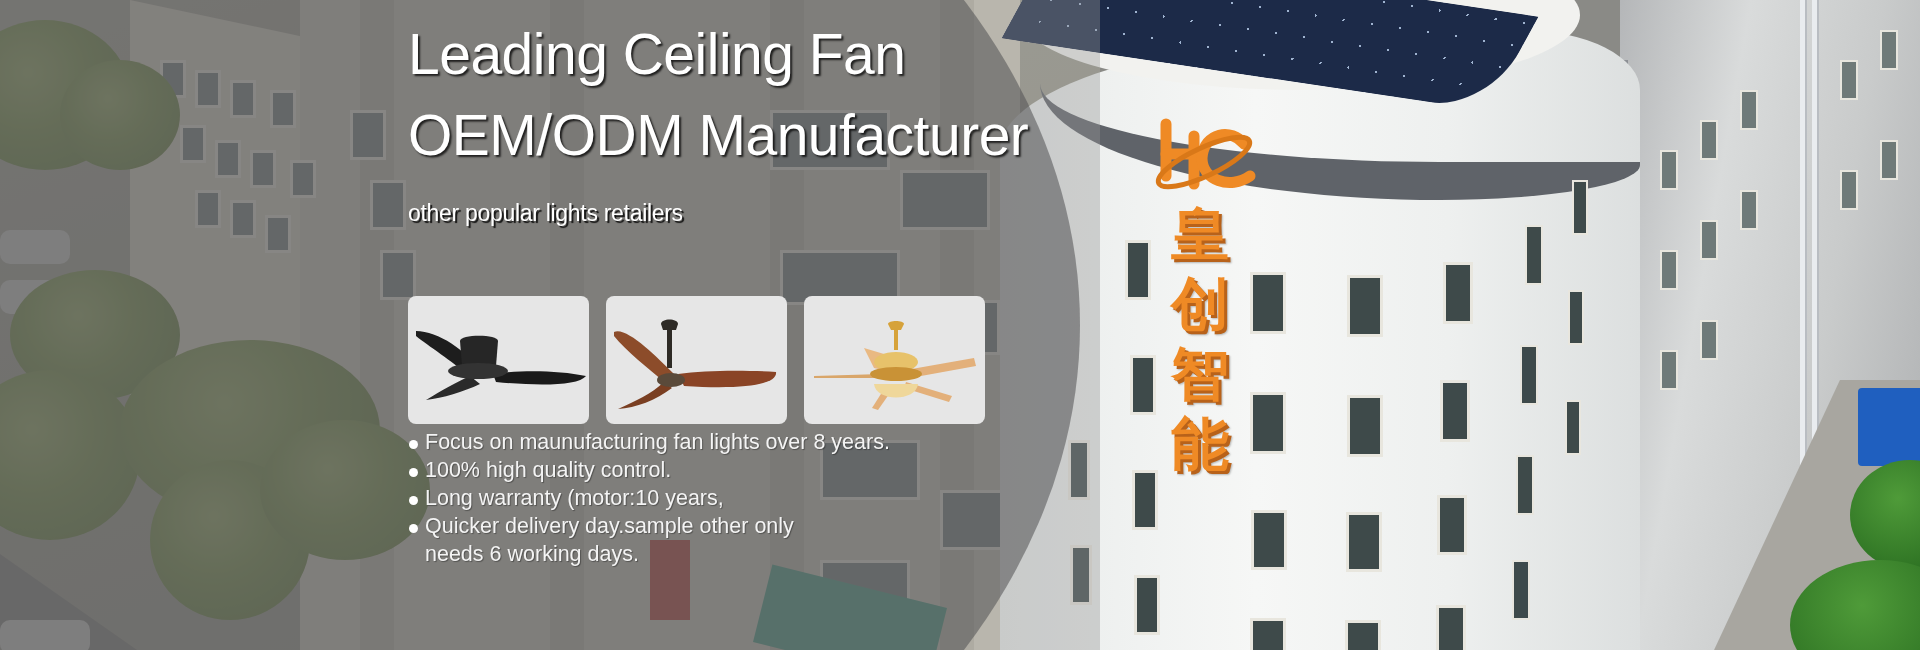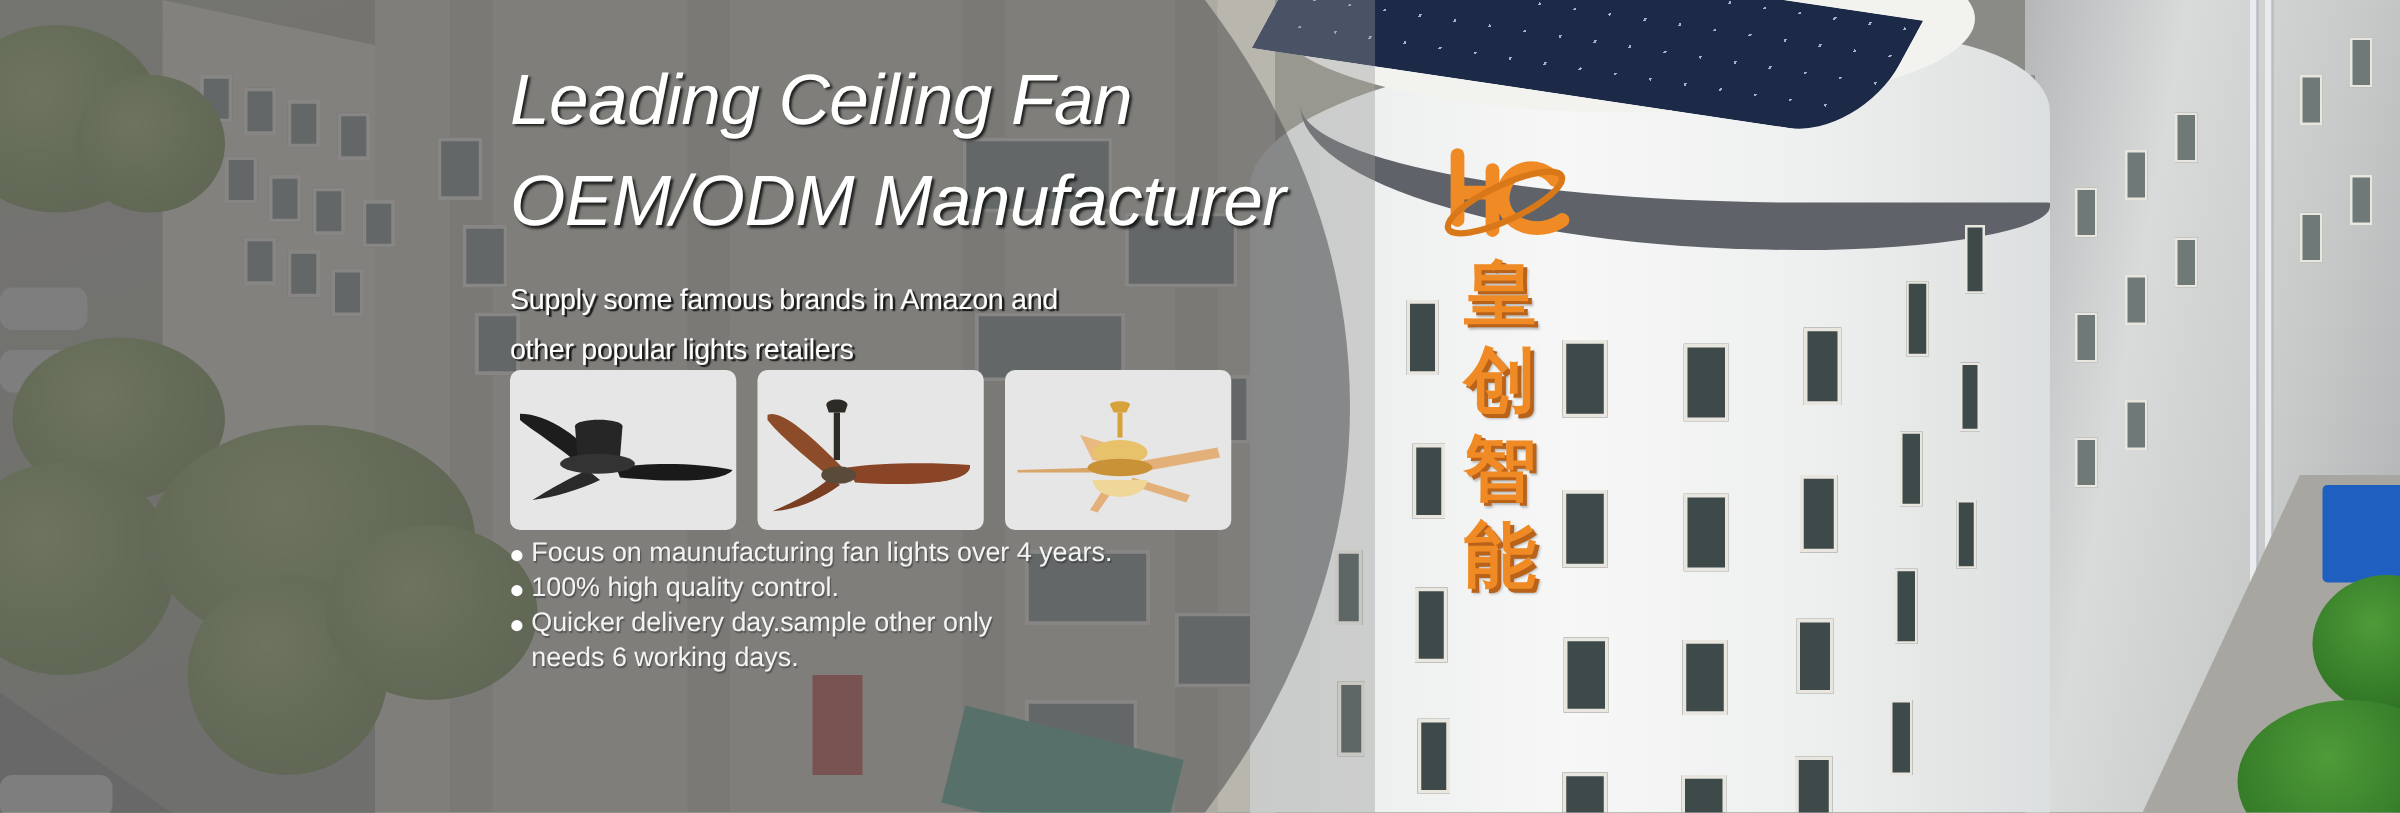--- a/index.html
+++ b/index.html
@@ -59,21 +59,21 @@
     font-size: 58px; line-height: 68px; text-shadow: 3px 3px 0 #b8621a, 4px 4px 2px rgba(0,0,0,0.25); }
 
   
   .veil { position: absolute; inset: 0; width: 1100px; background: rgba(150,150,150,0.38); }
   .dark-ellipse { position: absolute; left: -860px; top: -360px; width: 1940px; height: 1370px;
     border-radius: 50%; background: rgba(80,80,82,0.55); }
 
   
   .content { position: absolute; left: 408px; top: 0; width: 640px; color: #ffffff; }
   .title { font-size: 57px; line-height: 81px; font-weight: 400; letter-spacing: -0.5px;
-    text-shadow: 2px 2px 2px rgba(0,0,0,0.75); padding-top: 40px; white-space: nowrap; font-style: italic; }
+    text-shadow: 2px 2px 2px rgba(0,0,0,0.75); padding-top: 14px; white-space: nowrap; }
   .title span { display: block; }
   .subtitle { margin-top: 17px; font-size: 23px; line-height: 40px; letter-spacing: -0.3px;
     text-shadow: 2px 2px 1px rgba(0,0,0,0.85); white-space: nowrap; }
   .subtitle span { display: block; }
 
   .cards { position: absolute; left: 0; top: 296px; display: flex; gap: 17px; }
   .card { width: 181px; height: 128px; background: #e6e6e6; border-radius: 8px;
     position: relative; overflow: hidden; cursor: pointer; }
   .card svg { position: absolute; left: 0; top: 0; width: 181px; height: 128px; }
 
@@ -208,21 +208,20 @@
 
   <div class="veil"></div>
   <div class="dark-ellipse"></div>
 
   <div class="content">
     <h1 class="title">
       <span>Leading Ceiling Fan</span>
       <span>OEM/ODM Manufacturer</span>
     </h1>
     <p class="subtitle">
-      <span>Supply some famous brands in Amazon and</span>
       <span>other popular lights retailers</span>
     </p>
 
     <div class="cards">
 
       <div class="card">
         <svg viewBox="0 0 181 128">
           <path d="M8 35 C30 35, 60 55, 70 75 L60 80 C45 65, 20 50, 8 40 Z" fill="#1d1d1d"></path>
           <path d="M62 80 C40 90, 25 100, 18 104 C35 102, 55 96, 72 88 Z" fill="#2a2a2a"></path>
           <path d="M85 78 C110 74, 150 74, 178 80 C170 90, 130 90, 88 86 Z" fill="#1a1a1a"></path>
@@ -252,22 +251,23 @@
           <path d="M102 86 L148 100 L145 106 L100 92 Z" fill="#e3b07a"></path>
           <path d="M82 90 L68 112 L74 114 L88 94 Z" fill="#e3b07a"></path>
           <ellipse cx="92" cy="66" rx="22" ry="10" fill="#e7c26a"></ellipse>
           <ellipse cx="92" cy="78" rx="26" ry="7" fill="#c99236"></ellipse>
           <path d="M70 88 C72 106, 112 106, 114 88 Z" fill="#efd79a"></path>
         </svg>
       </div>
     </div>
 
     <ul class="bullets">
-      <li>Focus on maunufacturing fan lights over 4 years.</li>
+      <li>Focus on maunufacturing fan lights over 8 years.</li>
       <li>100% high quality control.</li>
+      <li>Long warranty (motor:10 years,</li>
       <li>Quicker delivery day.sample other only</li>
       <li class="cont">needs 6 working days.</li>
     </ul>
   </div>
 </div>
 
 <style>
   .bullets li.cont::before { display: none; }
 </style>
 

